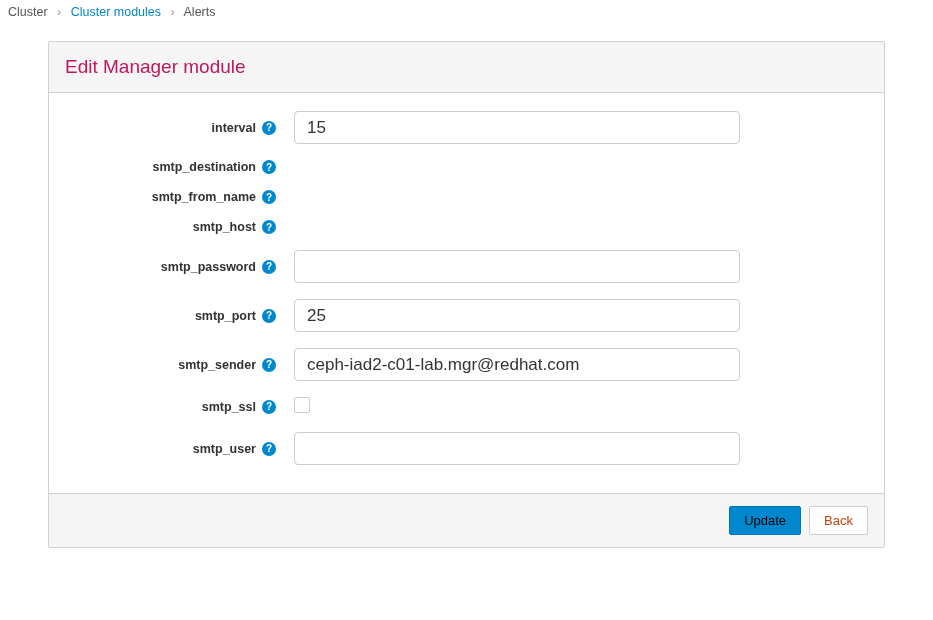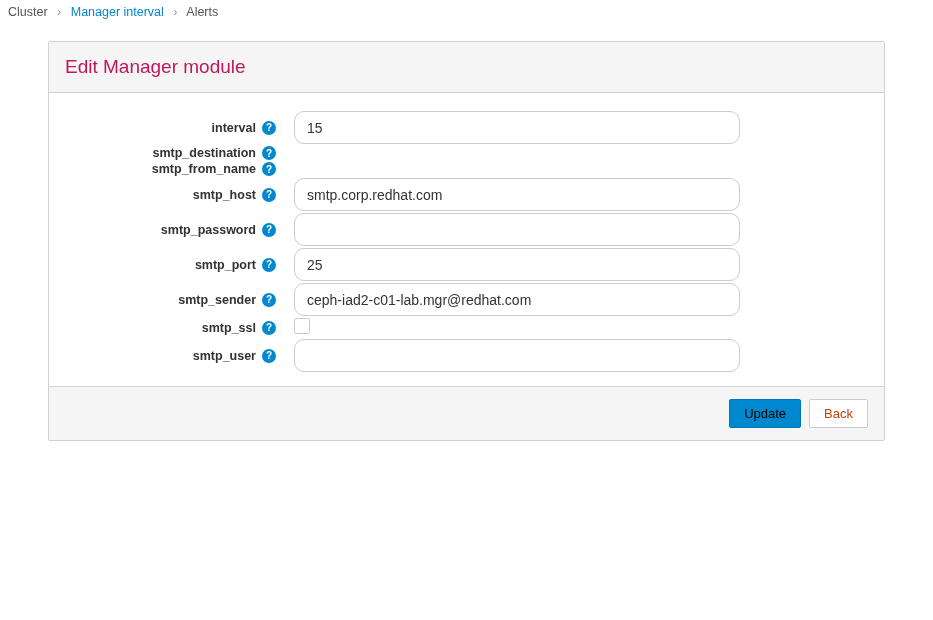--- a/index.html
+++ b/index.html
@@ -45,21 +45,21 @@
       font-size: 19px;
       font-weight: 400;
       color: #be185d;
     }
     .panel-body {
       padding: 18px 40px 12px 40px;
     }
     .form-row {
       display: flex;
       align-items: center;
-      margin-bottom: 2px;
+      margin-bottom: 16px;
     }
     .form-label-wrap {
       width: 205px;
       display: flex;
       justify-content: flex-end;
       align-items: center;
       padding-right: 18px;
     }
     .form-label {
       font-size: 12.5px;
@@ -82,22 +82,22 @@
       flex-shrink: 0;
     }
     .form-input-wrap {
       flex: 0 0 446px;
     }
     .form-input {
       width: 100%;
       height: 33px;
       padding: 6px 12px;
       border: 1px solid #ccc;
-      border-radius: 10px;
-      font-size: 14px;
+      border-radius: 4px;
+      font-size: 17px;
       color: #333;
       background: #fff;
     }
     .form-checkbox {
       width: 16px;
       height: 16px;
       border: 1px solid #ccc;
       border-radius: 2px;
       background: #fff;
       cursor: pointer;
@@ -129,21 +129,21 @@
       color: #c2410c;
       border-color: #ccc;
     }
   </style>
 </head>
 <body>
 
 <nav class="breadcrumb">
   <span class="breadcrumb-item">Cluster</span>
   <span class="breadcrumb-sep">›</span>
-  <a class="breadcrumb-link">Manager interval</a>
+  <a class="breadcrumb-link">Cluster modules</a>
   <span class="breadcrumb-sep">›</span>
   <span class="breadcrumb-item">Alerts</span>
 </nav>
 
 <div class="panel">
   <div class="panel-header">Edit Manager module</div>
 
   <div class="panel-body">
 
     <div class="form-row">
@@ -167,23 +167,20 @@
       <div class="form-label-wrap">
         <span class="form-label">smtp_from_name</span>
         <span class="help-icon">?</span>
       </div>
     </div>
 
     <div class="form-row">
       <div class="form-label-wrap">
         <span class="form-label">smtp_host</span>
         <span class="help-icon">?</span>
-      </div>
-      <div class="form-input-wrap">
-        <input type="text" class="form-input" value="smtp.corp.redhat.com" style="">
       </div>
     </div>
 
     <div class="form-row">
       <div class="form-label-wrap">
         <span class="form-label">smtp_password</span>
         <span class="help-icon">?</span>
       </div>
       <div class="form-input-wrap">
         <input type="password" class="form-input" value="" style="">

